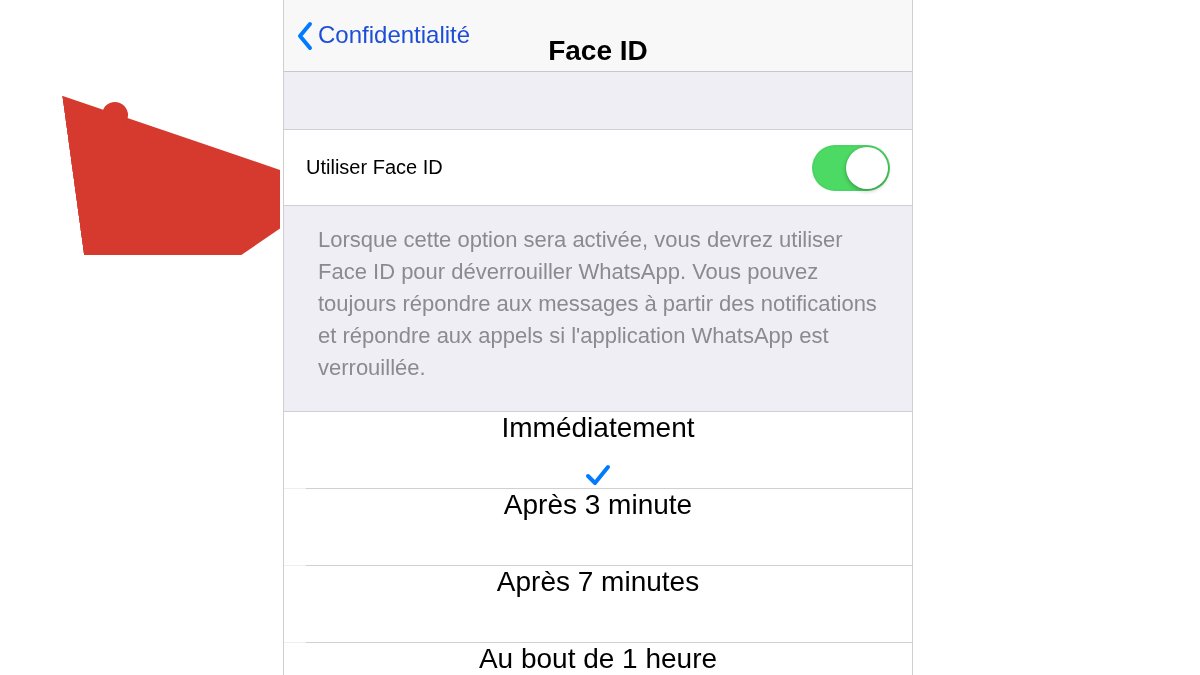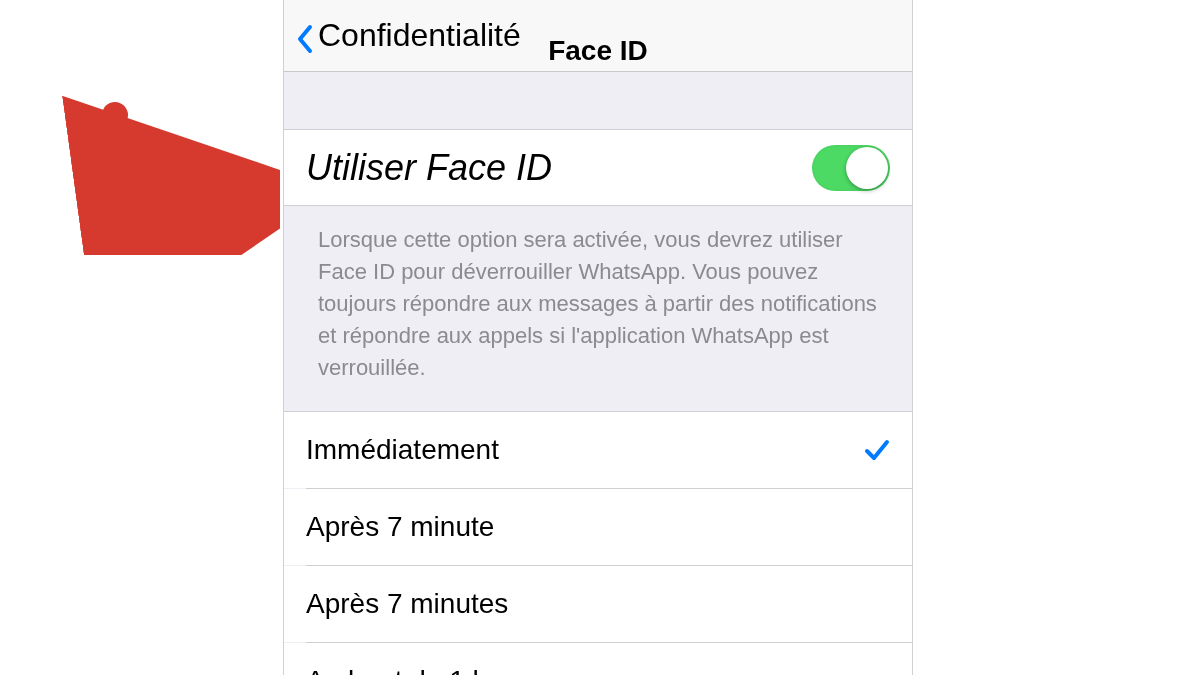--- a/index.html
+++ b/index.html
@@ -1,29 +1,29 @@
 <!DOCTYPE html>
 <html><head>
   <meta charset="utf-8">
   <style>
     * { margin: 0; padding: 0; box-sizing: border-box; }
     html, body { width: 1200px; height: 675px; overflow: hidden; font-family: -apple-system, "Helvetica Neue", Arial, sans-serif; background: #ffffff; }
     .canvas { position: relative; width: 1200px; height: 675px; }
     .phone { position: absolute; left: 283px; top: 0; width: 630px; height: 675px; background: #efeef4; border-left: 1px solid #d0d0d4; border-right: 1px solid #d0d0d4; }
     .navbar { position: relative; display: flex; align-items: center; height: 72px; background: #f8f8f8; border-bottom: 1px solid #c8c8cc; }
-    .navback { display: flex; align-items: flex-end; gap: 4px; color: #000000; font-size: 32px; font-weight: 400; padding-left: 12px; cursor: pointer; user-select: none; }
+    .navback { display: flex; align-items: flex-start; gap: 4px; color: #1d4ed8; font-size: 24px; font-weight: 400; padding-left: 12px; cursor: pointer; user-select: none; }
     .chevron-back { width: 18px; height: 30px; }
     .chevron-back path { stroke: #007aff; stroke-width: 4; fill: none; stroke-linecap: round; stroke-linejoin: round; }
     .navtitle { position: absolute; left: 50%; transform: translateX(-50%); font-size: 28px; font-weight: 600; color: #000; margin-top: 30px; }
     .gap { height: 58px; background: #efeef4; border-bottom: 1px solid #d0d0d4; }
-    .row { display: flex; align-items: center; justify-content: space-between; background: #ffffff; padding: 0 22px; height: 76px; font-size: 36px; color: #000; border-bottom: 1px solid #d0d0d4; font-style: italic; }
+    .row { display: flex; align-items: center; justify-content: space-between; background: #ffffff; padding: 0 22px; height: 76px; font-size: 20px; color: #000; border-bottom: 1px solid #d0d0d4; }
     .toggle { position: relative; width: 78px; height: 46px; background: #4cd964; border-radius: 23px; box-shadow: inset 0 0 0 2px rgba(0,0,0,0.02); cursor: pointer; }
     .toggle .knob { position: absolute; top: 2px; right: 2px; width: 42px; height: 42px; background: #ffffff; border-radius: 50%; box-shadow: 0 2px 4px rgba(0,0,0,.25), 0 0 2px rgba(0,0,0,.15); }
     .desc { background: #efeef4; padding: 18px 34px 28px; color: #8a8a8f; font-size: 22px; line-height: 1.45; border-bottom: 1px solid #d0d0d4; }
-    .option { display: flex; align-items: center; justify-content: space-between; background: #ffffff; padding: 0 22px; height: 76px; font-size: 28px; color: #000; cursor: pointer; }
+    .option { display: flex; align-items: center; justify-content: space-between; background: #ffffff; padding: 0 22px; height: 76px; font-size: 28px; color: #000; cursor: pointer; flex-direction: column; }
     .sep { height: 1px; background: #d0d0d4; margin-left: 22px; }
     .check { width: 26px; height: 26px; }
     .check path { stroke: #007aff; stroke-width: 4; fill: none; stroke-linecap: round; stroke-linejoin: round; }
     .arrow-annot { position: absolute; left: 60px; top: 95px; width: 220px; height: 160px; pointer-events: none; }
   </style>
 </head>
 <body>
 
 <div class="canvas">
   <svg class="arrow-annot" viewBox="0 0 220 160">
@@ -58,21 +58,21 @@
     <div class="desc">Lorsque cette option sera activée, vous devrez utiliser Face ID pour déverrouiller WhatsApp. Vous pouvez toujours répondre aux messages à partir des notifications et répondre aux appels si l'application WhatsApp est verrouillée.</div>
 
     <div class="option">
       <span>Immédiatement</span>
       <svg class="check" viewBox="0 0 26 26">
           <path d="M3 14 L10 21 L23 5"></path>
         </svg>
     </div>
     <div class="sep"></div>
     <div class="option">
-      <span>Après 7 minute</span>
+      <span>Après 3 minute</span>
     </div>
     <div class="sep"></div>
     <div class="option">
       <span>Après 7 minutes</span>
     </div>
     <div class="sep"></div>
     <div class="option">
       <span>Au bout de 1 heure</span>
     </div>
   </div>

